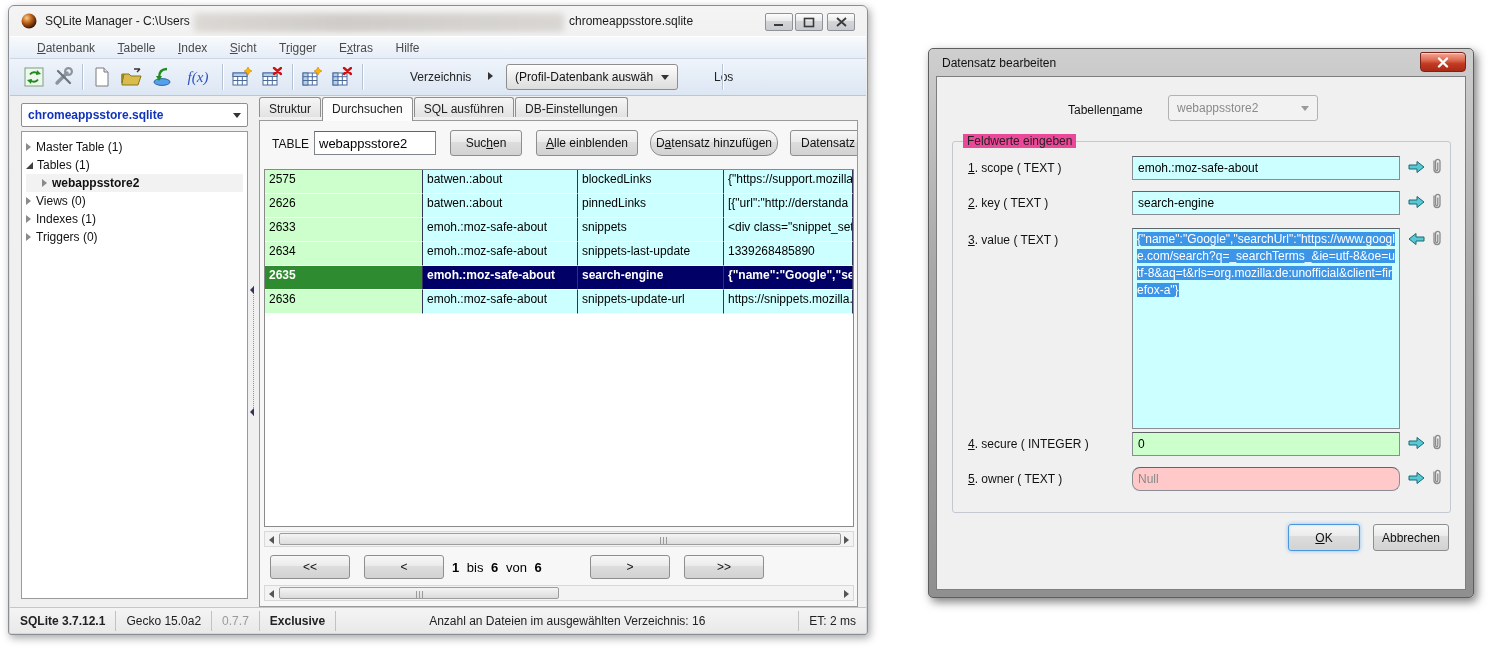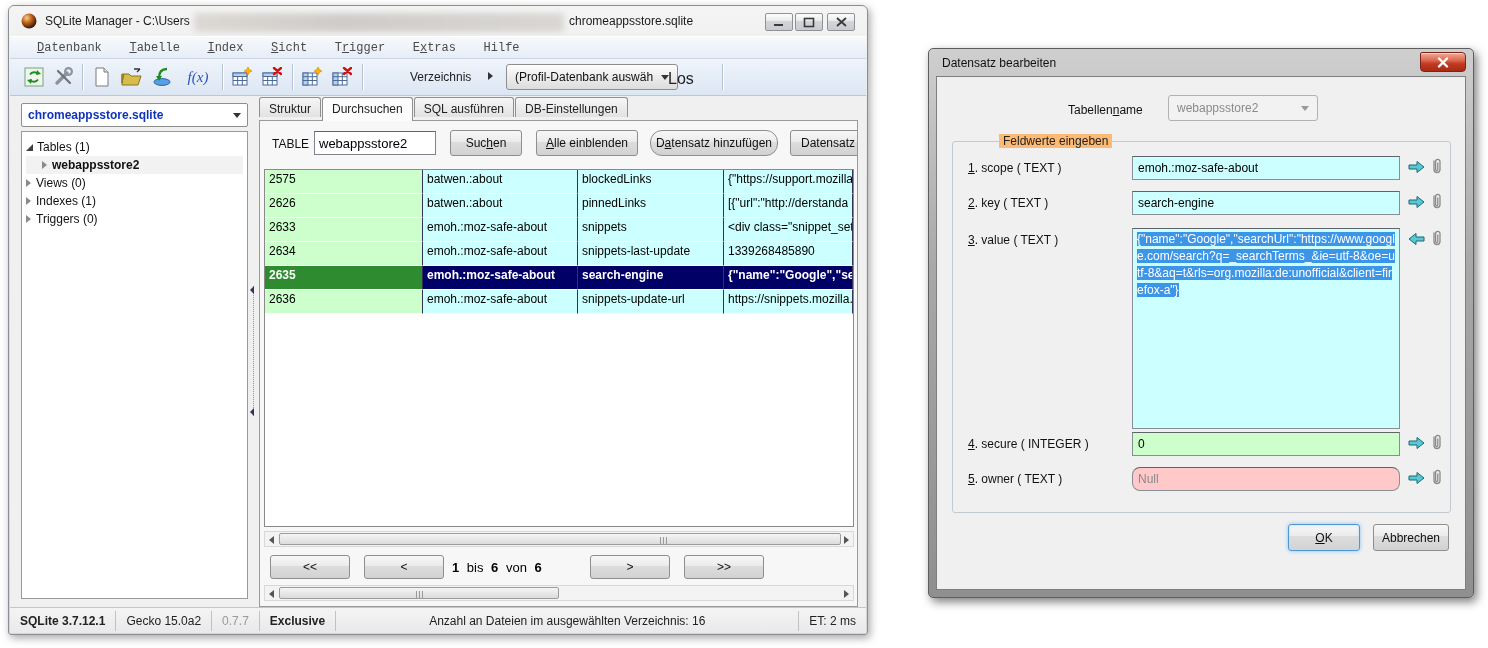--- a/index.html
+++ b/index.html
@@ -9,21 +9,21 @@
   
   .win { position:absolute; border:1px solid #8a8f96; border-radius:6px 6px 3px 3px;
          background:linear-gradient(180deg,#f4f4f4,#dfe1e4 30%,#d4d7da); box-shadow:2px 3px 8px rgba(0,0,0,.35); }
   .titlebar { position:absolute; left:0; top:0; right:0; height:30px; }
   .title-text { position:absolute; top:8px; font-size:12px; color:#1a1a1a; white-space:nowrap; }
   .blur-patch { position:absolute; background:linear-gradient(90deg,#d8d4cf,#c9c6c2 40%,#d5d2ce); filter:blur(3px); opacity:.85; border-radius:3px; }
   .winbtn { position:absolute; width:28px; height:18px; border:1px solid #8f9399; border-radius:2px;
             background:linear-gradient(#fdfdfd,#e8e9eb 45%,#d3d5d8 46%,#c9cbce); display:flex; align-items:center; justify-content:center; }
 
   
-  .menubar { position:absolute; background:linear-gradient(#f7fafd,#e6edf7); border-top:1px solid #fff; border-bottom:1px solid #ccd6e4;font-family:Liberation Mono, monospace; }
+  .menubar { position:absolute; background:linear-gradient(#f7fafd,#e6edf7); border-top:1px solid #fff; border-bottom:1px solid #ccd6e4; }
   .menu-item { display:inline-block; padding:4px 9px; font-size:12px; color:#4a4a4a; }
   .toolbar { position:absolute; background:linear-gradient(#eff4fb,#dce6f3); border-bottom:1px solid #b9c7da;padding-left:10px; }
   .tbtn { position:absolute; top:6px; width:24px; height:24px; display:flex; align-items:center; justify-content:center; }
   .tsep { position:absolute; top:5px; width:1px; height:26px; background:#b4c2d4; box-shadow:1px 0 0 #fff; }
   .fx { font-family:"Liberation Serif", serif; font-style:italic; font-size:15px; color:#2b53c0; }
   .combo { position:absolute; border:1px solid #8e8e8e; border-radius:3px; background:linear-gradient(#fefefe,#ececec 50%,#dddddd);
            font-size:12px; color:#111; display:flex; align-items:center; padding:0 8px; }
   .caret-down { width:0; height:0; border-left:4px solid transparent; border-right:4px solid transparent; border-top:5px solid #333; margin-left:8px; }
   .caret-right { width:0; height:0; border-top:4px solid transparent; border-bottom:4px solid transparent; border-left:5px solid #333; }
 
@@ -72,21 +72,21 @@
   .sseg { padding:0 10px; border-right:1px solid #c2c2c2; height:20px; line-height:20px; white-space:nowrap; }
 
   
   .dlg-frame { position:absolute; background:linear-gradient(#cfcfcf,#a8a8a8 40%,#8f8f8f); border:1px solid #5e5e5e; border-radius:5px;
                box-shadow:3px 4px 10px rgba(0,0,0,.5); }
   .dlg-inner { position:absolute; background:#f0f0f0; border:1px solid #7e7e7e; }
   .closebtn { position:absolute; width:46px; height:20px; border:1px solid #7c241a; border-radius:2px 4px 4px 4px;
               background:linear-gradient(#f4a898,#dd6a50 40%,#c23a22 60%,#a82a16); display:flex; align-items:center; justify-content:center;
               box-shadow:inset 0 1px 0 rgba(255,255,255,.5); }
   .groupbox { position:absolute; border:1px solid #c3c9d0; border-radius:3px; }
-  .grouplabel { position:absolute; top:-8px; left:10px; background:#fdba74; padding:0 4px; font-size:12px; color:#222;margin-left:36px; }
+  .grouplabel { position:absolute; top:-8px; left:10px; background:#ec4899; padding:0 4px; font-size:12px; color:#222; }
   .dlabel { position:absolute; font-size:12px; color:#111; white-space:nowrap; }
   .dfield { position:absolute; width:268px; height:24px; border:1px solid #8a8d94; border-top-color:#606468; font-size:12px; padding:0 5px; font-family:"Liberation Sans",sans-serif; }
   .cyan { background:#ccffff; color:#000; }
   .green { background:#ccffcc; color:#000; }
   .pink { background:#ffc9c9; color:#8a8a8a;border-radius:8px; }
   .dtextarea { position:absolute; width:268px; border:1px solid #8a8d94; border-top-color:#606468; background:#ccffff;
                font-size:12px; line-height:17px; padding:2px 4px; word-break:break-all; color:#000; overflow:hidden; }
   .selblue { background:#3d95e8; color:#fff; }
   u { text-decoration:underline; }
 </style>
@@ -211,31 +211,34 @@
         <path d="M12 1 L19 7 M19 1 L12 7" stroke="#cc1212" stroke-width="2.4" stroke-linecap="round"></path>
         </svg>
     </div>
     <div class="tsep" style="left:352px;"></div>
     <span class="abs" style="left:400px; top:11px; font-size:12px; color:#222;">Verzeichnis</span>
     <div class="caret-right abs" style="left:478px; top:13px;"></div>
     <div class="combo" style="left:496px; top:5px; width:172px; height:26px;">
       <span style="white-space:nowrap; overflow:hidden;">(Profil-Datenbank auswählen)</span>
       <div class="caret-down"></div>
     </div>
-    <span class="abs" style="left:658px; top:11px; font-size:16px; color:#222;">Los</span>
+    <span class="abs" style="left:704px; top:11px; font-size:12px; color:#222;">Los</span>
     <div class="tsep" style="left:712px;"></div>
   </div>
 
   <div class="abs" style="left:1px; right:1px; top:90px; bottom:1px; background:#f0f0f0; border-radius:0 0 2px 2px;">
 
     <div class="side-combo" style="left:11px; top:7px; width:227px; height:24px;">
       <span style="font-size:12px; font-weight:bold; color:#1133bb;">chromeappsstore.sqlite</span>
       <div class="caret-down" style="margin-left:auto;"></div>
     </div>
     <div class="treebox" style="left:11px; top:35px; width:227px; height:468px; padding:6px 4px;">
+      <div class="tree-item">
+        <span class="tw-collapsed"></span><span>Master Table (1)</span>
+      </div>
       <div class="tree-item">
         <span class="tw-expanded"></span><span>Tables (1)</span>
       </div>
       <div class="tree-item" style="padding-left:16px; background:#f2f2f2;">
         <span class="tw-collapsed"></span><span style="font-weight:bold;">webappsstore2</span>
       </div>
       <div class="tree-item">
         <span class="tw-collapsed"></span><span>Views (0)</span>
       </div>
       <div class="tree-item">

